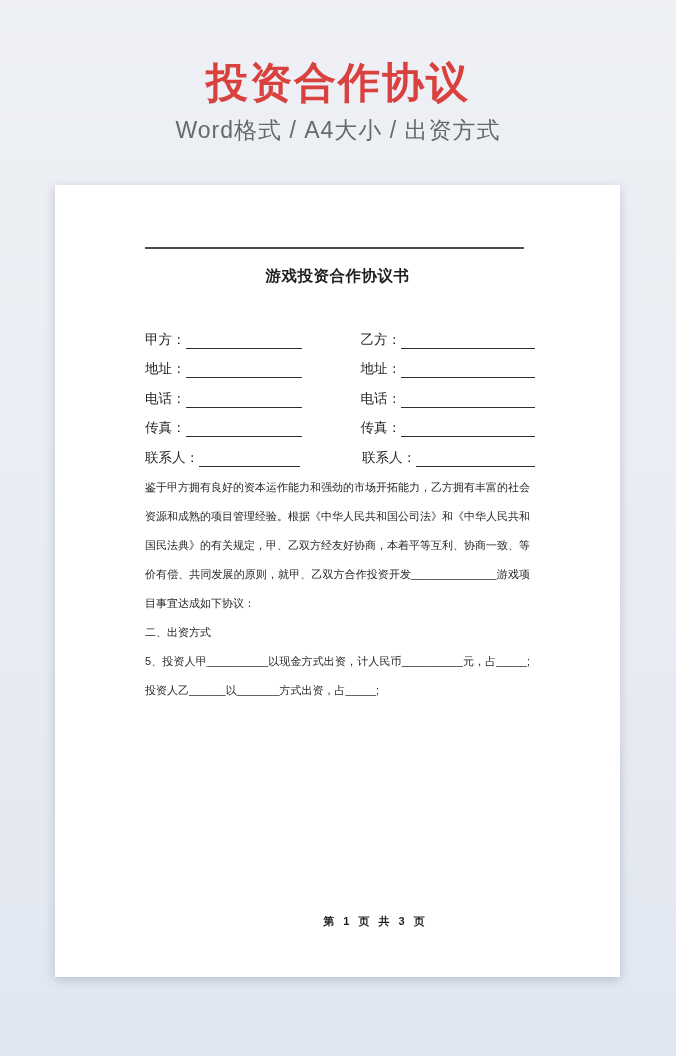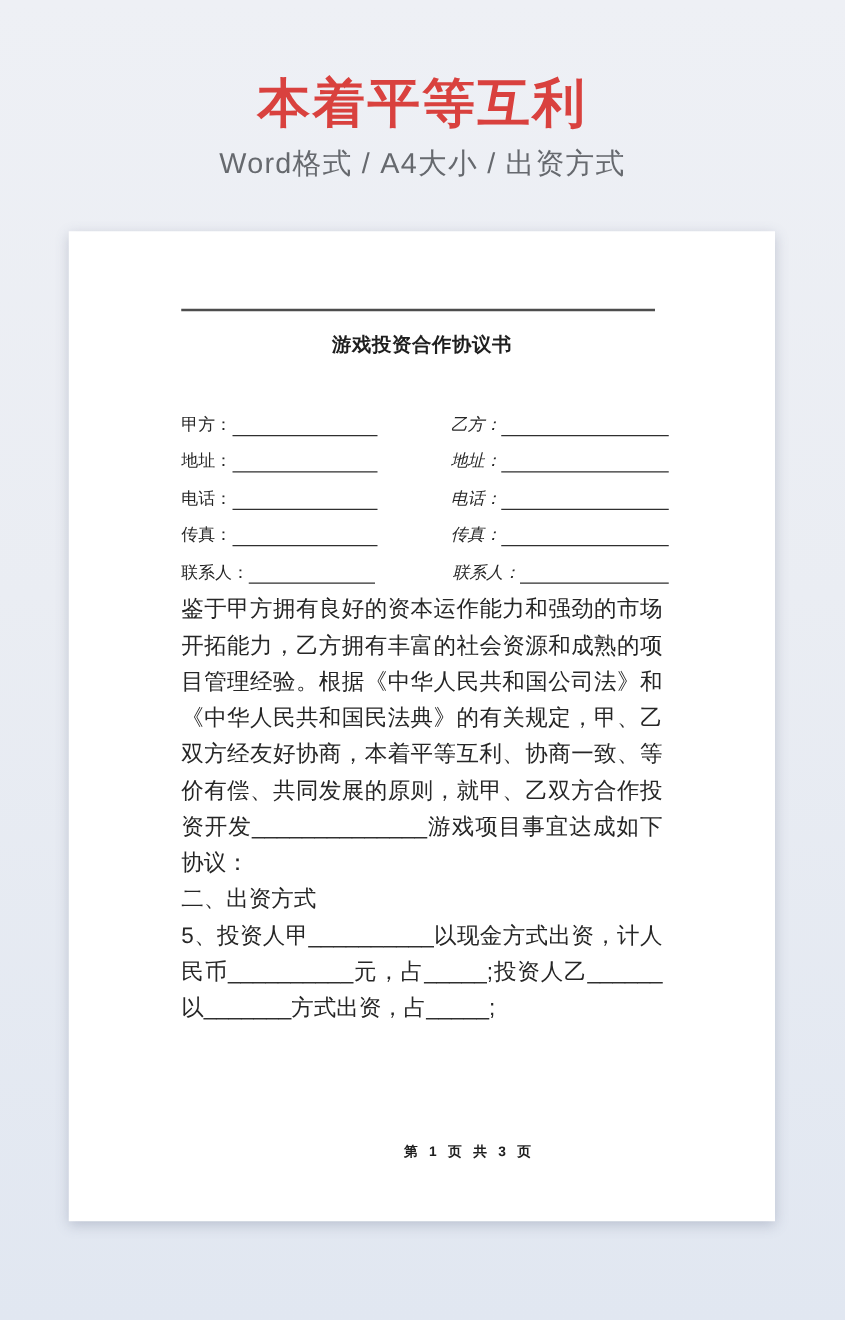--- a/index.html
+++ b/index.html
@@ -24,39 +24,39 @@
     position:absolute;left:90px;width:379px;top:62px;height:0;
     border-top:2px solid #4d4d4d;
   }
   .doc-title{
     position:absolute;top:81px;left:0;width:100%;text-align:center;
     font-size:15.5px;font-weight:700;color:#1e1e1e;letter-spacing:0.5px;
   }
   .party-rows{position:absolute;top:134px;left:90px;width:390px;}
   .prow{display:flex;height:29.5px;align-items:flex-end;font-size:13.5px;color:#262626;white-space:nowrap;gap:28px;}
   .pcell-left{width:205px;display:flex;align-items:flex-end;}
-  .pcell-right{flex:1;display:flex;align-items:flex-end;font-style:italic;}
+  .pcell-right{flex:1;display:flex;align-items:flex-end;}
   .plabel{display:inline-block;}
   .pline{display:inline-block;height:15px;border-bottom:1.4px solid #2f2f2f;}
   .w-l{width:116px}.w-l3{width:101px}.w-r{width:134px}.w-r3{width:119px}
   .paras{
     position:absolute;top:288px;left:90px;width:385px;
-    font-size:18px;line-height:29px;color:#262626;text-align:justify;
+    font-size:11px;line-height:29px;color:#262626;text-align:justify;
   }
   .paras p{margin:0;padding:0;}
   .pfooter{
     position:absolute;top:729px;left:0;width:100%;text-align:center;
     font-size:11px;font-weight:700;letter-spacing:3px;color:#1f1f1f;padding-left:38px;
   }
 </style>
 </head>
 <body>
 
 <div class="header">
-  <h1>本着平等互利</h1>
+  <h1>投资合作协议</h1>
   <div class="subtitle">Word格式 / A4大小 / 出资方式</div>
 </div>
 
 <div class="page">
   <div class="doc-rule"></div>
   <div class="doc-title">游戏投资合作协议书</div>
 
   <div class="party-rows">
     <div class="prow">
       <span class="pcell-left">

